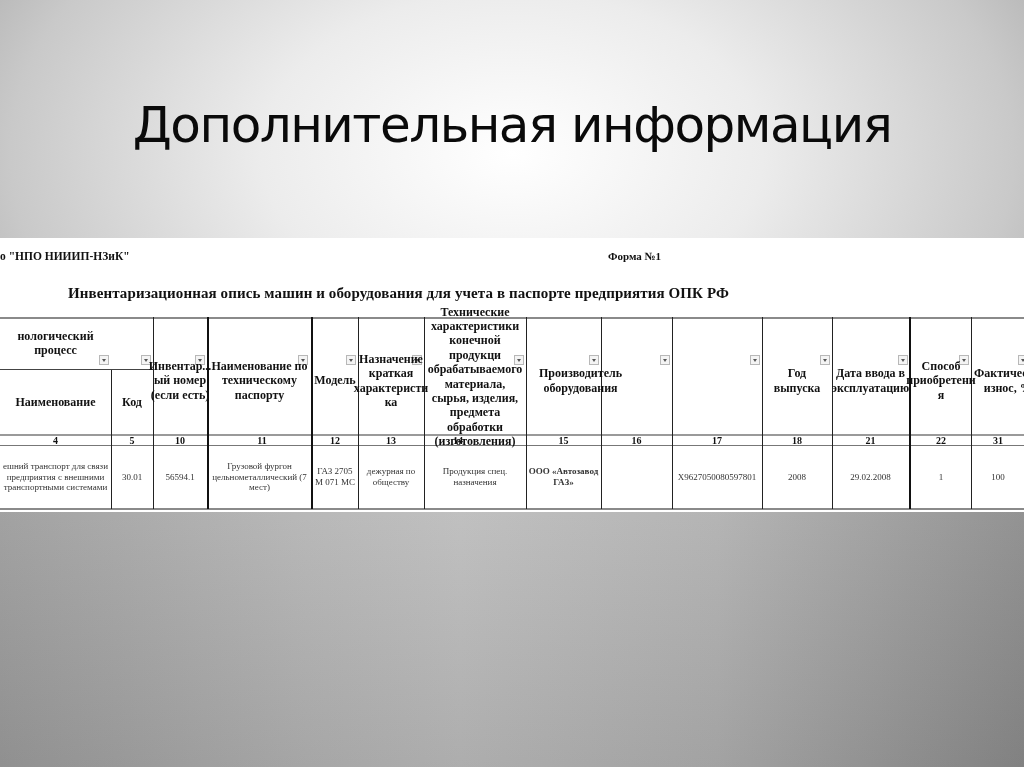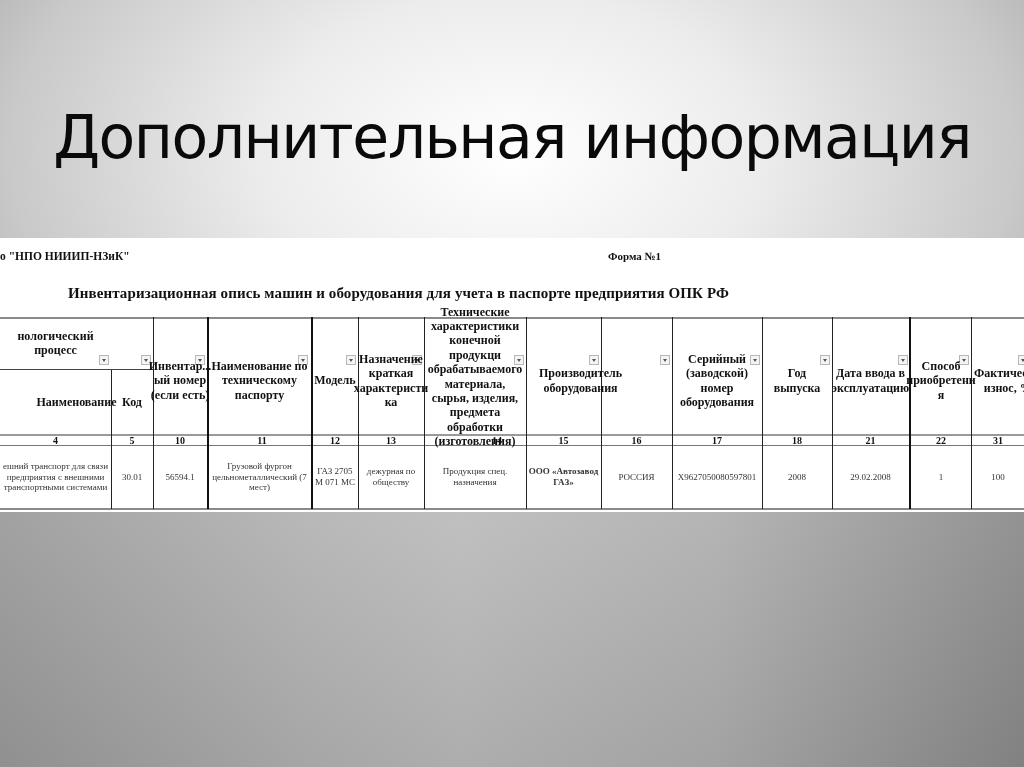--- a/index.html
+++ b/index.html
@@ -11,21 +11,21 @@
   .bottom-shade {
     position:absolute; left:0; top:512px; width:1024px; height:255px;
     background: linear-gradient(to right, #9c9c9c 0%, #b4b4b4 30%, #bcbcbc 45%, #b0b0b0 70%, #8c8c8c 100%);
   }
   .bottom-shade::after {
     content:""; position:absolute; inset:0;
     background: linear-gradient(to bottom, rgba(255,255,255,0.06), rgba(0,0,0,0.08));
   }
   .slide-title {
     position:absolute; left:0; width:1024px; top:62px; text-align:center;
-    font-family: "DejaVu Sans", sans-serif; font-size:60px; color:#0a0a0a;
+    font-family: "DejaVu Sans", sans-serif; font-size:50px; color:#0a0a0a;
     letter-spacing:-1.5px; font-weight:normal;
   }
   .doc {
     position:absolute; left:0; top:238px; width:1024px; height:274px;
     background:#ffffff; overflow:hidden;
     font-family: "Liberation Serif", serif; color:#111;
   }
   .org { position:absolute; left:0; top:12px; font-size:11.5px; font-weight:bold; white-space:nowrap; }
   .form-no { position:absolute; left:608px; top:12px; font-size:11px; font-weight:bold; }
   .doc-title { position:absolute; left:68px; top:47px; font-size:15px; font-weight:bold; white-space:nowrap; letter-spacing:0.1px; }
@@ -118,57 +118,55 @@
     <div class="filter" style="left:898px;top:38px;">
         <span></span>
       </div>
     <div class="filter" style="left:959px;top:38px;">
         <span></span>
       </div>
     <div class="filter" style="left:1018px;top:38px;">
         <span></span>
       </div>
 
-    <div class="cell hcell" style="left:0;top:53px;width:111px;height:64px;margin-left:21px;">Наименование</div>
+    <div class="cell hcell" style="left:0;top:53px;width:111px;height:64px;">Наименование</div>
     <div class="cell hcell" style="left:111px;top:53px;width:42px;height:64px;">Код</div>
     <div class="cell hcell" style="left:153px;top:10px;width:54px;height:107px;">Инвентар... ый номер (если есть)</div>
     <div class="cell hcell" style="left:312px;top:10px;width:46px;height:107px;">Модель</div>
     <div class="cell hcell" style="left:208px;top:10px;width:103px;height:107px;">Наименование по техническому паспорту</div>
     <div class="cell hcell" style="left:358px;top:10px;width:66px;height:107px;">Назначение краткая характеристи ка</div>
     <div class="cell hcell" style="left:424px;top:2px;width:102px;height:115px;">Технические характеристики конечной продукци обрабатываемого материала, сырья, изделия, предмета обработки (изготовления)</div>
     <div class="cell hcell" style="left:526px;top:10px;width:75px;height:107px;padding-left:36px;">Производитель оборудования</div>
-    <div class="cell hcell" style="left:672px;top:10px;width:90px;height:107px;">Серийный (заводской) номер оборудования</div>
     <div class="cell hcell" style="left:762px;top:10px;width:70px;height:107px;">Год выпуска</div>
     <div class="cell hcell" style="left:832px;top:10px;width:77px;height:107px;">Дата ввода в эксплуатацию</div>
     <div class="cell hcell" style="left:911px;top:10px;width:60px;height:107px;">Способ приобретени я</div>
     <div class="cell hcell" style="left:972px;top:10px;width:60px;height:107px;justify-content:flex-start;">Фактически износ, %</div>
 
     <div class="cell num" style="left:0;top:118px;width:111px;height:11px;">4</div>
     <div class="cell num" style="left:111px;top:118px;width:42px;height:11px;">5</div>
     <div class="cell num" style="left:153px;top:118px;width:54px;height:11px;">10</div>
     <div class="cell num" style="left:208px;top:118px;width:108px;height:11px;">11</div>
     <div class="cell num" style="left:312px;top:118px;width:46px;height:11px;">12</div>
     <div class="cell num" style="left:358px;top:118px;width:66px;height:11px;">13</div>
-    <div class="cell num" style="left:446px;top:118px;width:102px;height:11px;">14</div>
+    <div class="cell num" style="left:407px;top:118px;width:102px;height:11px;">14</div>
     <div class="cell num" style="left:526px;top:118px;width:75px;height:11px;">15</div>
     <div class="cell num" style="left:601px;top:118px;width:71px;height:11px;">16</div>
     <div class="cell num" style="left:672px;top:118px;width:90px;height:11px;">17</div>
     <div class="cell num" style="left:762px;top:118px;width:70px;height:11px;">18</div>
     <div class="cell num" style="left:832px;top:118px;width:77px;height:11px;">21</div>
     <div class="cell num" style="left:911px;top:118px;width:60px;height:11px;">22</div>
     <div class="cell num" style="left:972px;top:118px;width:52px;height:11px;">31</div>
 
     <div class="cell data" style="left:0;top:129px;width:111px;height:62px;justify-content:flex-end;">ешний транспорт для связи предприятия с внешними транспортными системами</div>
     <div class="cell data" style="left:111px;top:129px;width:42px;height:62px;">30.01</div>
     <div class="cell data" style="left:153px;top:129px;width:54px;height:62px;">56594.1</div>
     <div class="cell data" style="left:208px;top:129px;width:103px;height:62px;text-align:center;">Грузовой фургон цельнометаллический (7 мест)</div>
     <div class="cell data" style="left:312px;top:129px;width:46px;height:62px;">ГАЗ 2705 М 071 МС</div>
     <div class="cell data" style="left:358px;top:129px;width:66px;height:62px;">дежурная по обществу</div>
     <div class="cell data" style="left:424px;top:129px;width:102px;height:62px;">Продукция спец. назначения</div>
     <div class="cell data" style="left:526px;top:129px;width:75px;height:62px;font-weight:bold;">ООО «Автозавод ГАЗ»</div>
-    <div class="cell data" style="left:601px;top:129px;width:71px;height:62px;">РОССИЯ</div>
     <div class="cell data" style="left:672px;top:129px;width:90px;height:62px;text-align:right;">X9627050080597801</div>
     <div class="cell data" style="left:762px;top:129px;width:70px;height:62px;">2008</div>
     <div class="cell data" style="left:832px;top:129px;width:77px;height:62px;text-align:center;">29.02.2008</div>
     <div class="cell data" style="left:911px;top:129px;width:60px;height:62px;">1</div>
     <div class="cell data" style="left:972px;top:129px;width:52px;height:62px;">100</div>
   </div>
 </div>
 
 </body></html>

